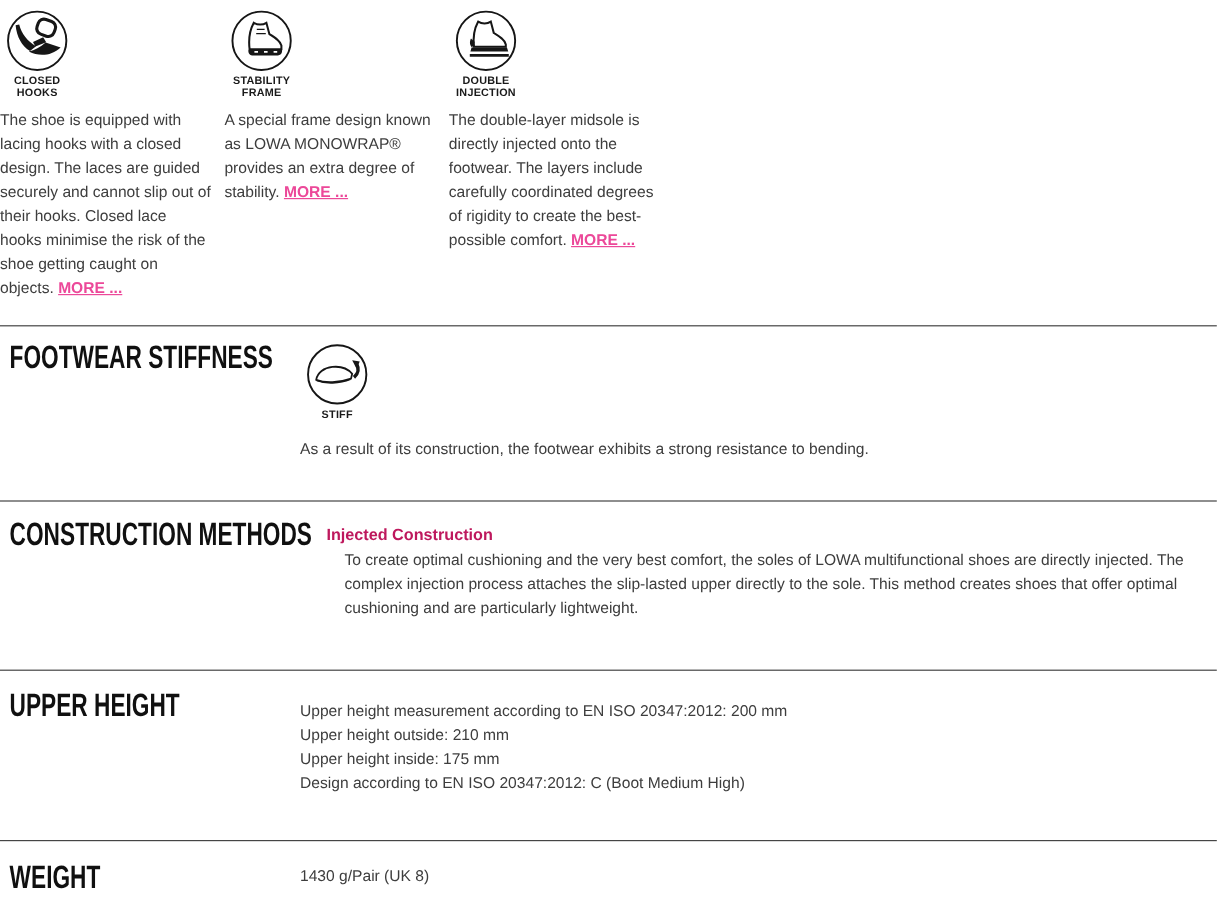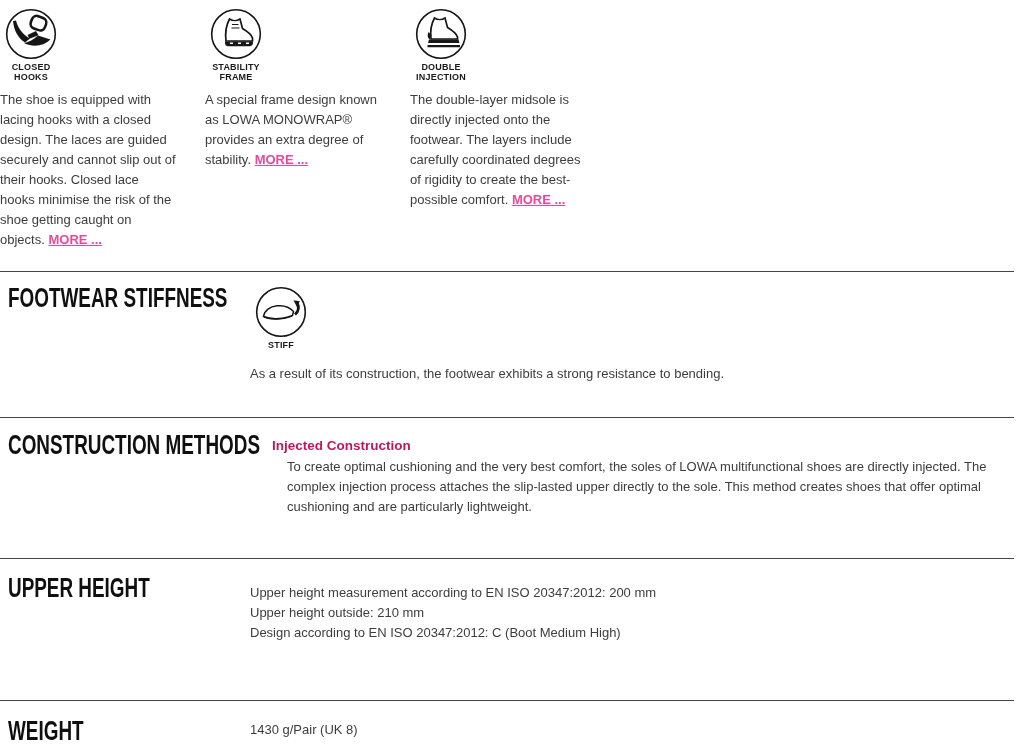--- a/index.html
+++ b/index.html
@@ -37,21 +37,21 @@
     line-height: 26px;
     color: #101010;
     letter-spacing: 0px;
     white-space: nowrap;
     transform: scaleX(0.70);
     transform-origin: 0 50%;
   }
   .sec-content { flex: 1 1 auto; min-width: 0; }
 
   
-  .fn-grid { display: flex; gap: 28px; }
+  .fn-grid { display: flex; gap: 10px; }
   .fn-col { width: 177px; flex: 0 0 177px; }
 
   .icon-block { width: 62px; text-align: center; margin-bottom: 8px; }
   .icon-circle { display: block; margin: 0 auto 2px auto; }
   .icon-label {
     font-size: 9px;
     line-height: 10px;
     font-weight: bold;
     color: #1a1a1a;
     letter-spacing: 0.2px;
@@ -187,20 +187,21 @@
     </div>
   </div>
 
   <div class="section bordered sec-upperheight">
     <div class="sec-label">
       <span class="sec-heading">UPPER HEIGHT</span>
     </div>
     <div class="sec-content uh-lines">
       <div class="uh-line">Upper height measurement according to EN ISO 20347:2012: 200 mm</div>
       <div class="uh-line">Upper height outside: 210 mm</div>
+      <div class="uh-line">Upper height inside: 175 mm</div>
       <div class="uh-line">Design according to EN ISO 20347:2012: C (Boot Medium High)</div>
     </div>
   </div>
 
   <div class="section bordered sec-weight">
     <div class="sec-label">
       <span class="sec-heading">WEIGHT</span>
     </div>
     <div class="sec-content">
       <div class="body-text weight-value">1430 g/Pair (UK 8)</div>

